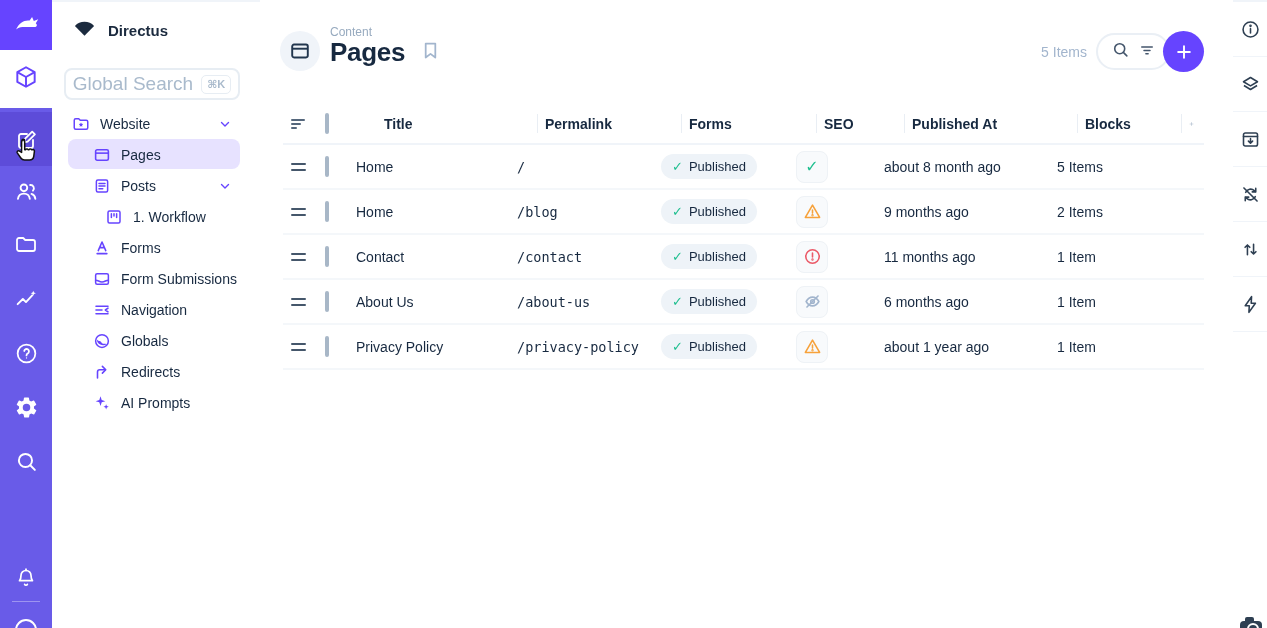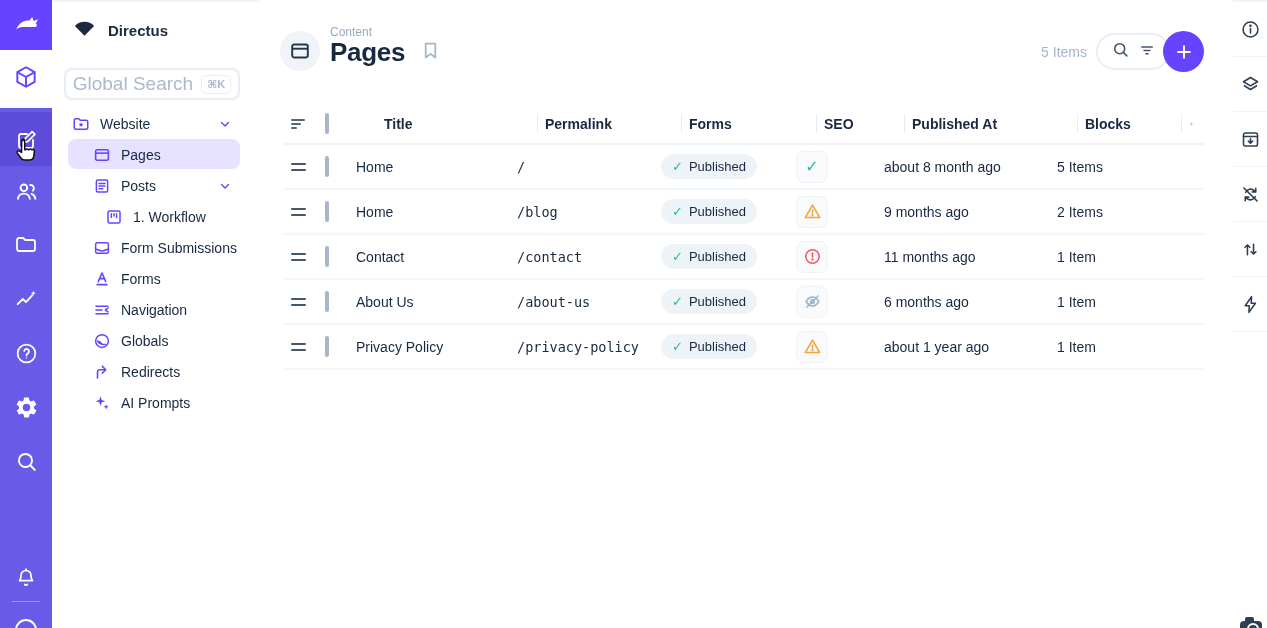--- a/index.html
+++ b/index.html
@@ -236,37 +236,37 @@
               <rect x="4" y="4" width="16" height="16" rx="2"></rect>
               <path d="M8.5 7.5v5M12 7.5v3M15.5 7.5v5"></path>
             </svg>
         </span>
         <span class="ti-label">1. Workflow</span>
       </div>
 
       <div class="tree-item lvl1">
         <span class="pill-bg"></span>
         <span class="ti-icon">
+          <svg width="18" height="18" viewBox="0 0 24 24" fill="none" stroke="#6644FF" stroke-width="2.1" stroke-linecap="round" stroke-linejoin="round">
+              <path d="M7 15.5L12 4l5 11.5M8.8 11.5h6.4"></path>
+              <path d="M5.5 19.5h13"></path>
+            </svg>
+        </span>
+        <span class="ti-label">Forms</span>
+      </div>
+
+      <div class="tree-item lvl1">
+        <span class="pill-bg"></span>
+        <span class="ti-icon">
           <svg width="18" height="18" viewBox="0 0 24 24" fill="none" stroke="#6644FF" stroke-width="2" stroke-linecap="round" stroke-linejoin="round">
               <rect x="3.5" y="5" width="17" height="14" rx="2"></rect>
               <path d="M3.5 13.5c3.5 0 4.5 2.5 8.5 2.5s5-2.5 8.5-2.5"></path>
             </svg>
         </span>
         <span class="ti-label">Form Submissions</span>
-      </div>
-
-      <div class="tree-item lvl1">
-        <span class="pill-bg"></span>
-        <span class="ti-icon">
-          <svg width="18" height="18" viewBox="0 0 24 24" fill="none" stroke="#6644FF" stroke-width="2.1" stroke-linecap="round" stroke-linejoin="round">
-              <path d="M7 15.5L12 4l5 11.5M8.8 11.5h6.4"></path>
-              <path d="M5.5 19.5h13"></path>
-            </svg>
-        </span>
-        <span class="ti-label">Forms</span>
       </div>
 
       <div class="tree-item lvl1">
         <span class="pill-bg"></span>
         <span class="ti-icon">
           <svg width="18" height="18" viewBox="0 0 24 24" fill="none" stroke="#6644FF" stroke-width="2.1" stroke-linecap="round" stroke-linejoin="round">
               <path d="M4 7h16M4 12h8M4 17h16"></path>
               <path d="M20 9.5L16.5 12 20 14.5"></path>
             </svg>
         </span>

